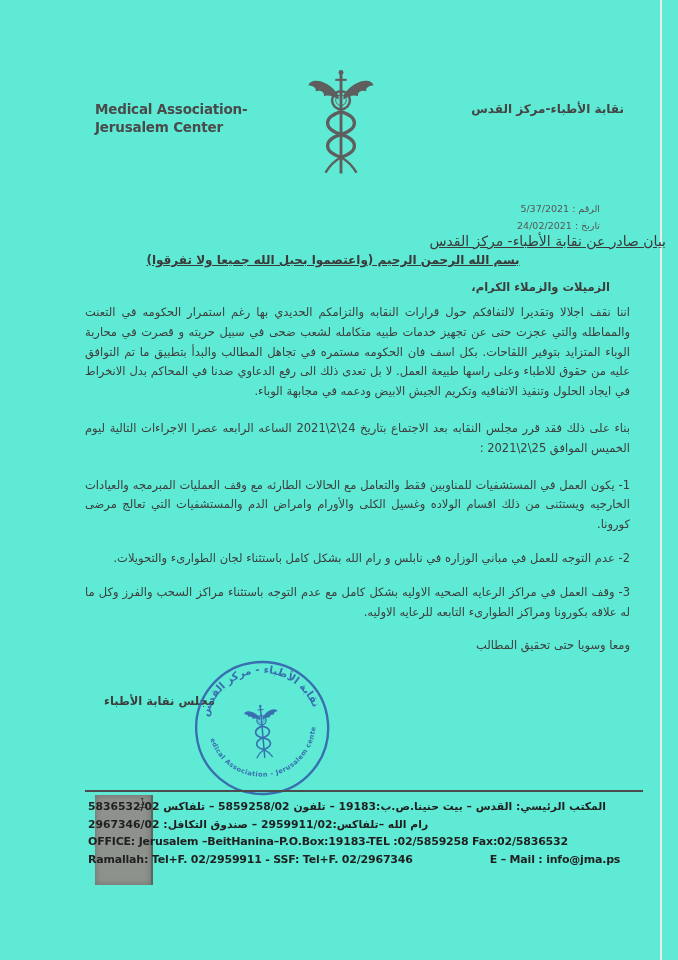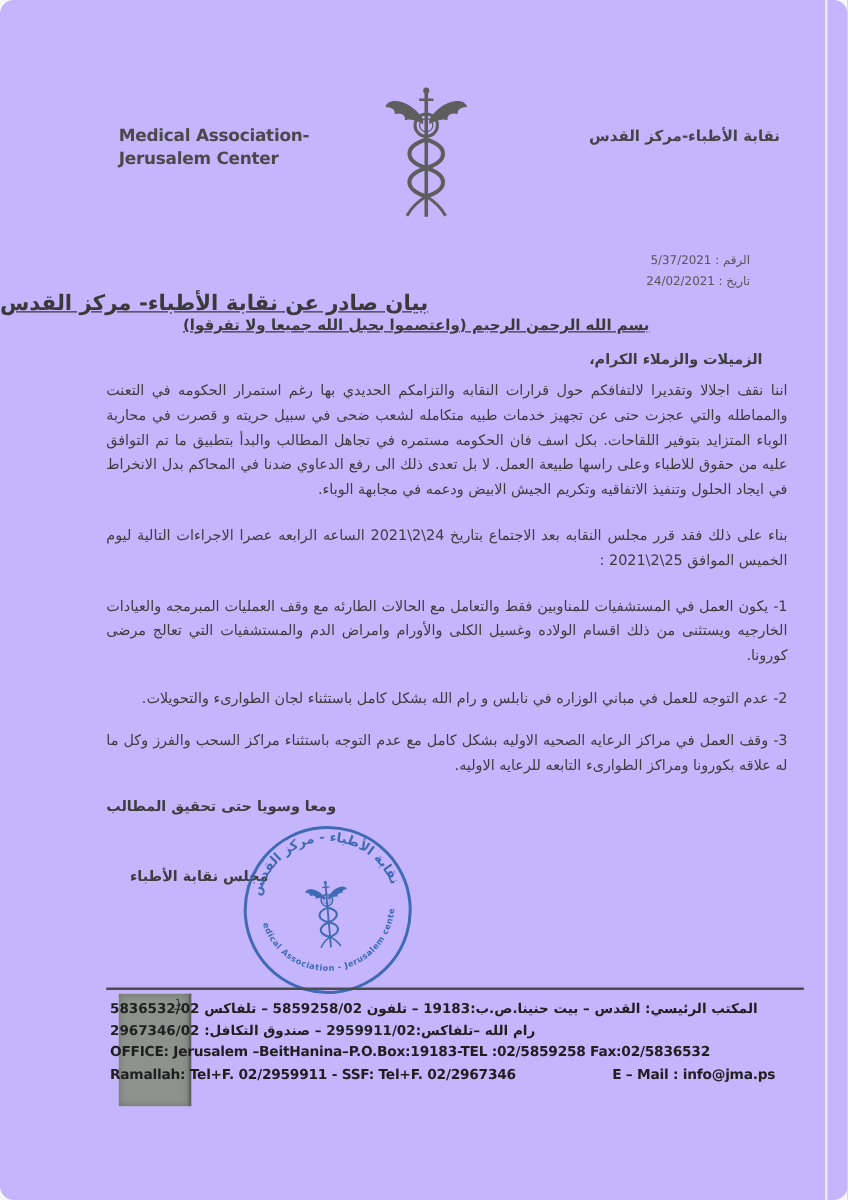--- a/index.html
+++ b/index.html
@@ -2,21 +2,21 @@
 <html lang="ar"><head>
 <meta charset="utf-8">
 <style>
   html,body{margin:0;padding:0;}
   body{
     width:678px;height:960px;position:relative;overflow:hidden;
     background:#f7f7f5;
     font-family:"DejaVu Sans",sans-serif;
   }
   .page{
-    position:absolute;inset:0;background:#c4b5fd;border-radius:11px;
+    position:absolute;inset:0;background:#5eead4;
   }
   .scan-edge{
     position:absolute;top:0;bottom:0;width:2px;background:#ececea;
   }
   
   .org-en{
     position:absolute;left:95px;top:101px;width:195px;
     font-size:13.5px;font-weight:bold;color:#4a4a4a;line-height:1.3;
     letter-spacing:-0.2px;
   }
@@ -25,43 +25,43 @@
     font-size:12px;font-weight:bold;color:#454545;direction:rtl;
   }
   .logo-top{position:absolute;left:293px;top:66px;color:#5e5e5e;}
   
   .meta{
     position:absolute;right:78px;top:200px;direction:rtl;text-align:right;
     font-size:9.5px;color:#565656;line-height:17px;
   }
   
   .doc-title{
-    position:absolute;left:0;right:12px;top:233px;text-align:left;
-    font-size:17px;font-weight:bold;color:#3a3a3a;
+    position:absolute;left:0;right:12px;top:233px;text-align:right;
+    font-size:14px;font-weight:normal;color:#3a3a3a;
     text-decoration:underline;direction:rtl;
   }
   .basmala{
     position:absolute;left:0;right:12px;top:253px;text-align:center;
     font-size:12px;font-weight:bold;color:#3a3a3a;
     text-decoration:underline;direction:rtl;
   }
   .greeting{
     position:absolute;right:68px;top:280px;direction:rtl;
     font-size:11.5px;font-weight:600;color:#3d3d3d;
   }
   
   .body-text{
     position:absolute;left:85px;right:48px;top:303px;
     direction:rtl;text-align:justify;
     font-size:11.5px;color:#3d3d3d;line-height:19.8px;
   }
   .body-text p{margin:0 0 17px 0;}
   .body-text p.item{margin-bottom:14px;}
   .closing{
-    text-align:left;margin-top:4px;font-weight:700;
+    text-align:right;margin-top:4px;font-weight:400;
   }
   
   .signature{
     position:absolute;left:104px;top:694px;direction:rtl;
     font-size:11.5px;font-weight:bold;color:#3d3d3d;
   }
   .stamp{
     position:absolute;left:192px;top:656px;width:140px;height:140px;
     transform:rotate(-5deg);opacity:0.92;
   }

